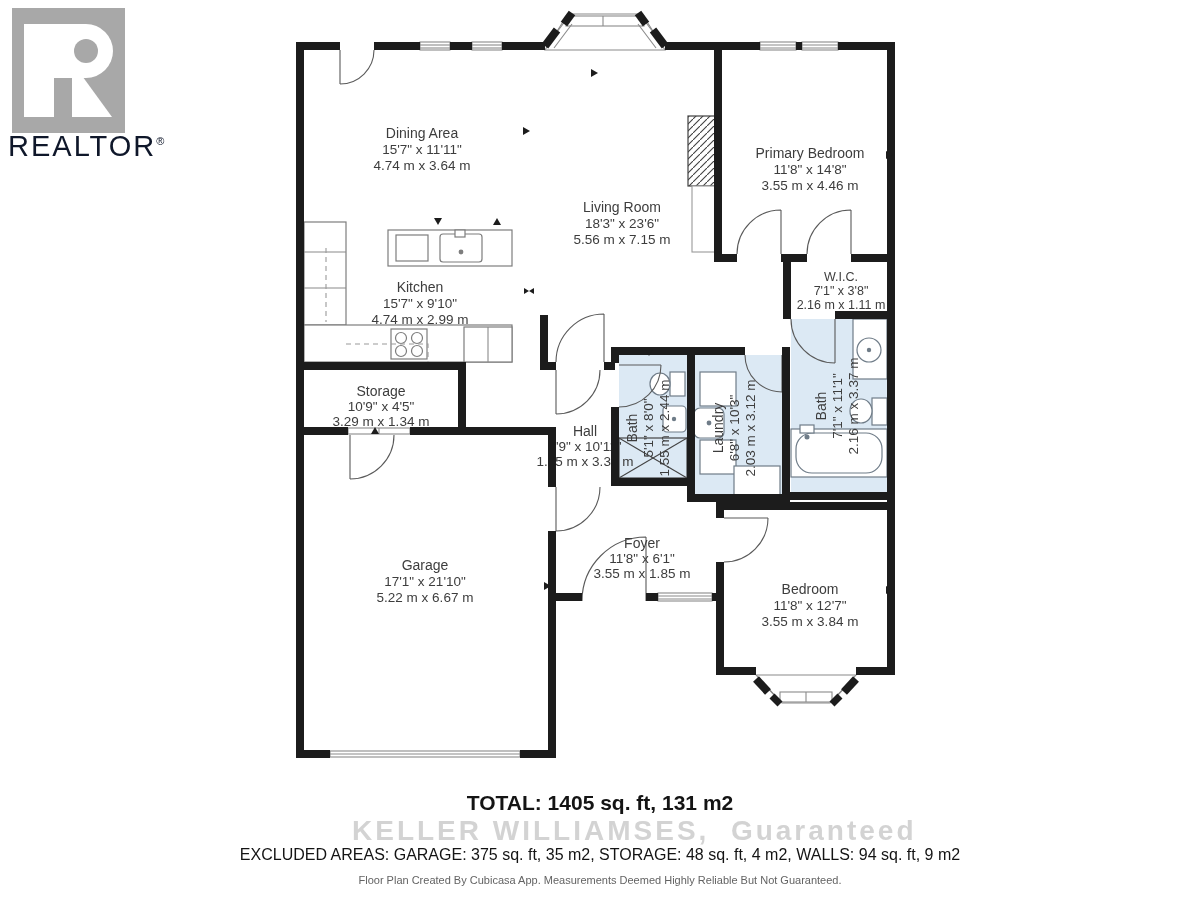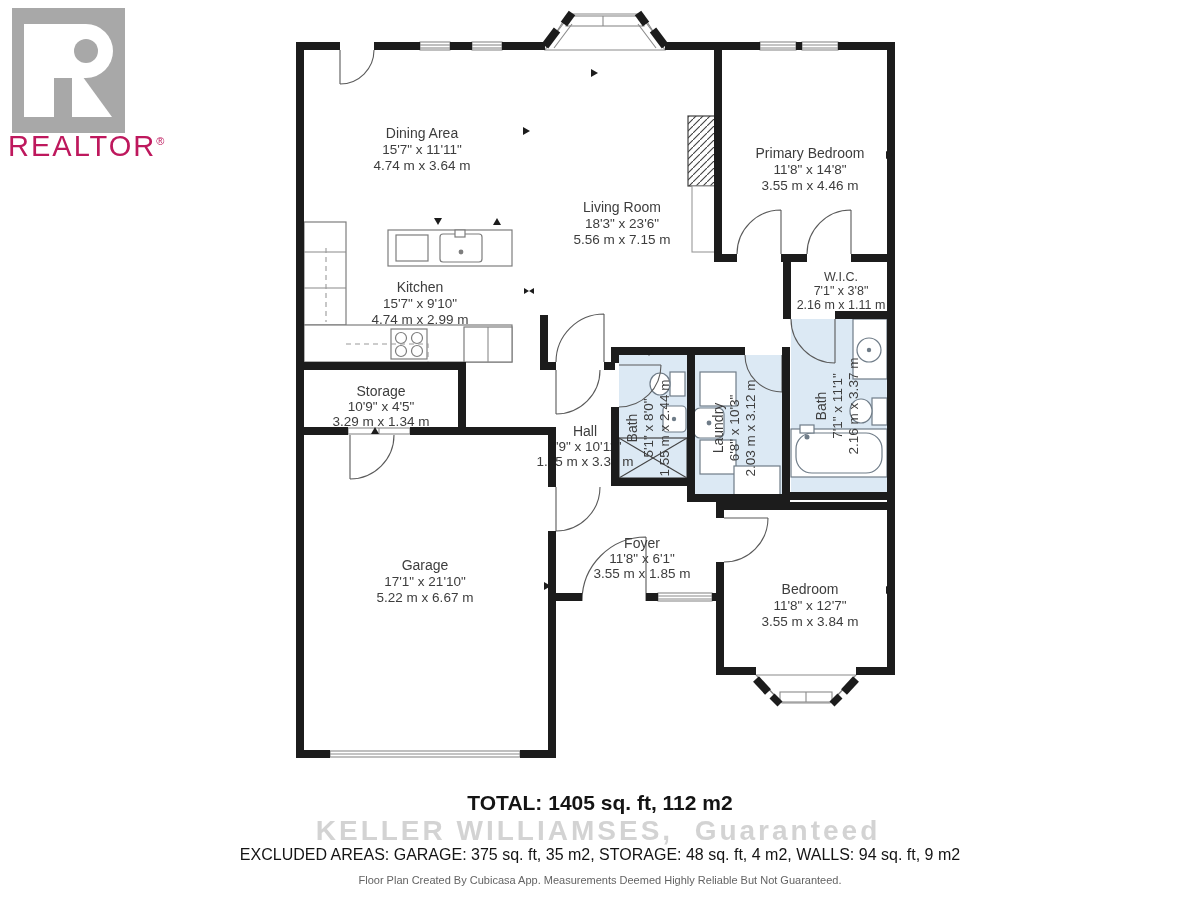--- a/index.html
+++ b/index.html
@@ -16,26 +16,26 @@
   .fixture-on-blue{stroke:#6f7c88;stroke-width:1.2;fill:#ffffff;}
   .dash{stroke:#9a9a9a;stroke-width:1.1;fill:none;stroke-dasharray:5 4;}
   .marker{fill:#1c1c1c;}
   
   .summary{position:absolute;left:0;width:1200px;text-align:center;color:#141414;}
   #total-line{top:791px;font-size:21px;font-weight:bold;}
   #floor-line{top:820px;font-size:19px;z-index:2;}
   #excluded-line{top:846px;font-size:16px;}
   #disclaimer-line{top:874px;font-size:11px;color:#636363;}
   #watermark{position:absolute;top:815px;left:352px;width:492px;display:flex;
-             justify-content:center;z-index:1;font-size:28px;font-weight:600;
+             justify-content:flex-start;z-index:1;font-size:28px;font-weight:600;
              letter-spacing:3px;color:#cccccc;opacity:0.85;white-space:pre;}
   
   #logo{position:absolute;left:10px;top:8px;}
   #logo-word{position:absolute;left:8px;top:130px;width:130px;font-size:29px;
-             letter-spacing:2px;color:#be185d;}
+             letter-spacing:2px;color:#0f172a;}
   #logo-word sup{font-size:11px;}
 </style>
 </head>
 <body>
 
 <div id="page">
 
   <svg id="logo" width="140" height="180">
     <g>
       <rect x="2" y="0" width="113" height="125" fill="#a8a8a8"></rect>
@@ -338,17 +338,17 @@
       <polygon points="886,586 886,594 893,590"></polygon>
       <polygon points="645,349 653,349 649,356"></polygon>
     </g>
   </svg>
 
   <div id="watermark">
     <span>KELLER WILLIAMS</span>
     <span>ES,  Guaranteed</span>
   </div>
 
-  <div id="total-line" class="summary">TOTAL: 1405 sq. ft, 112 m2</div>
+  <div id="total-line" class="summary">TOTAL: 1405 sq. ft, 131 m2</div>
   <div id="excluded-line" class="summary">EXCLUDED AREAS: GARAGE: 375 sq. ft, 35 m2, STORAGE: 48 sq. ft, 4 m2, WALLS: 94 sq. ft, 9 m2</div>
   <div id="disclaimer-line" class="summary">Floor Plan Created By Cubicasa App. Measurements Deemed Highly Reliable But Not Guaranteed.</div>
 
 </div>
 
 </body></html>

